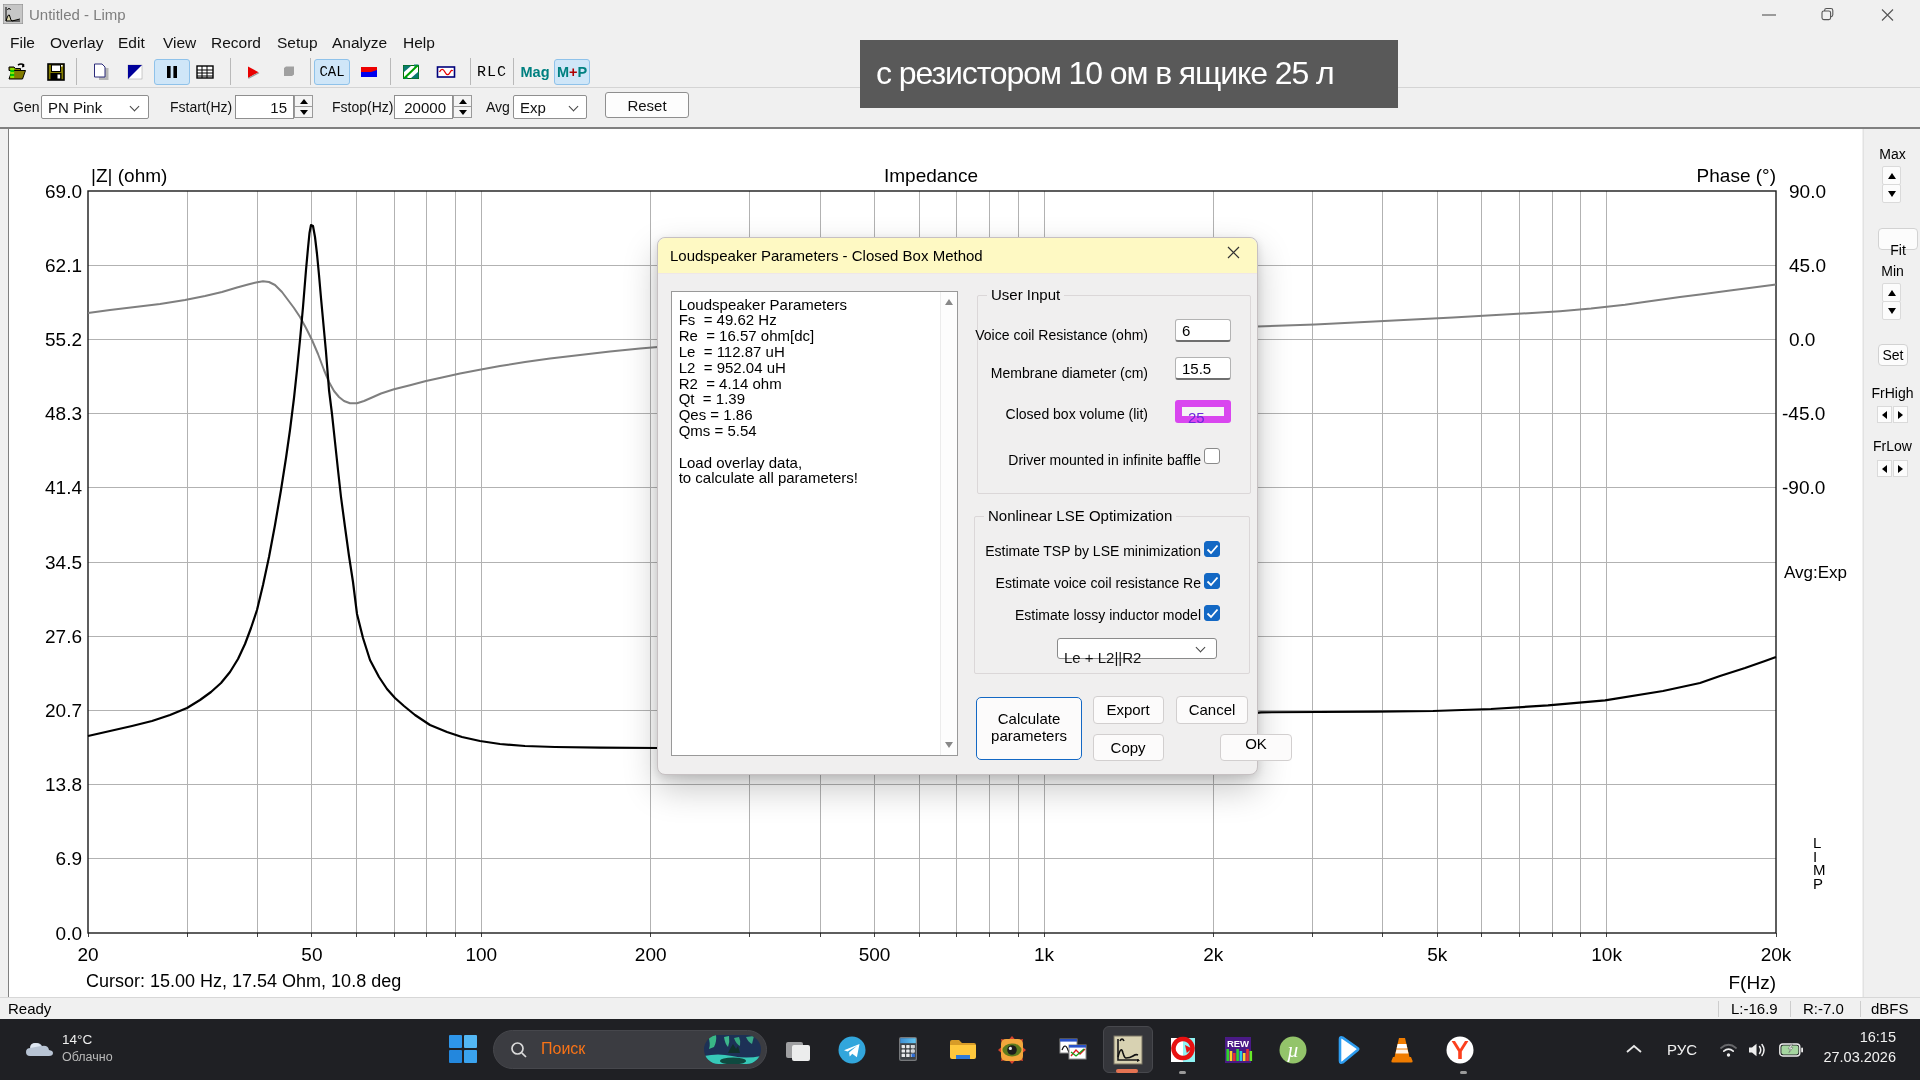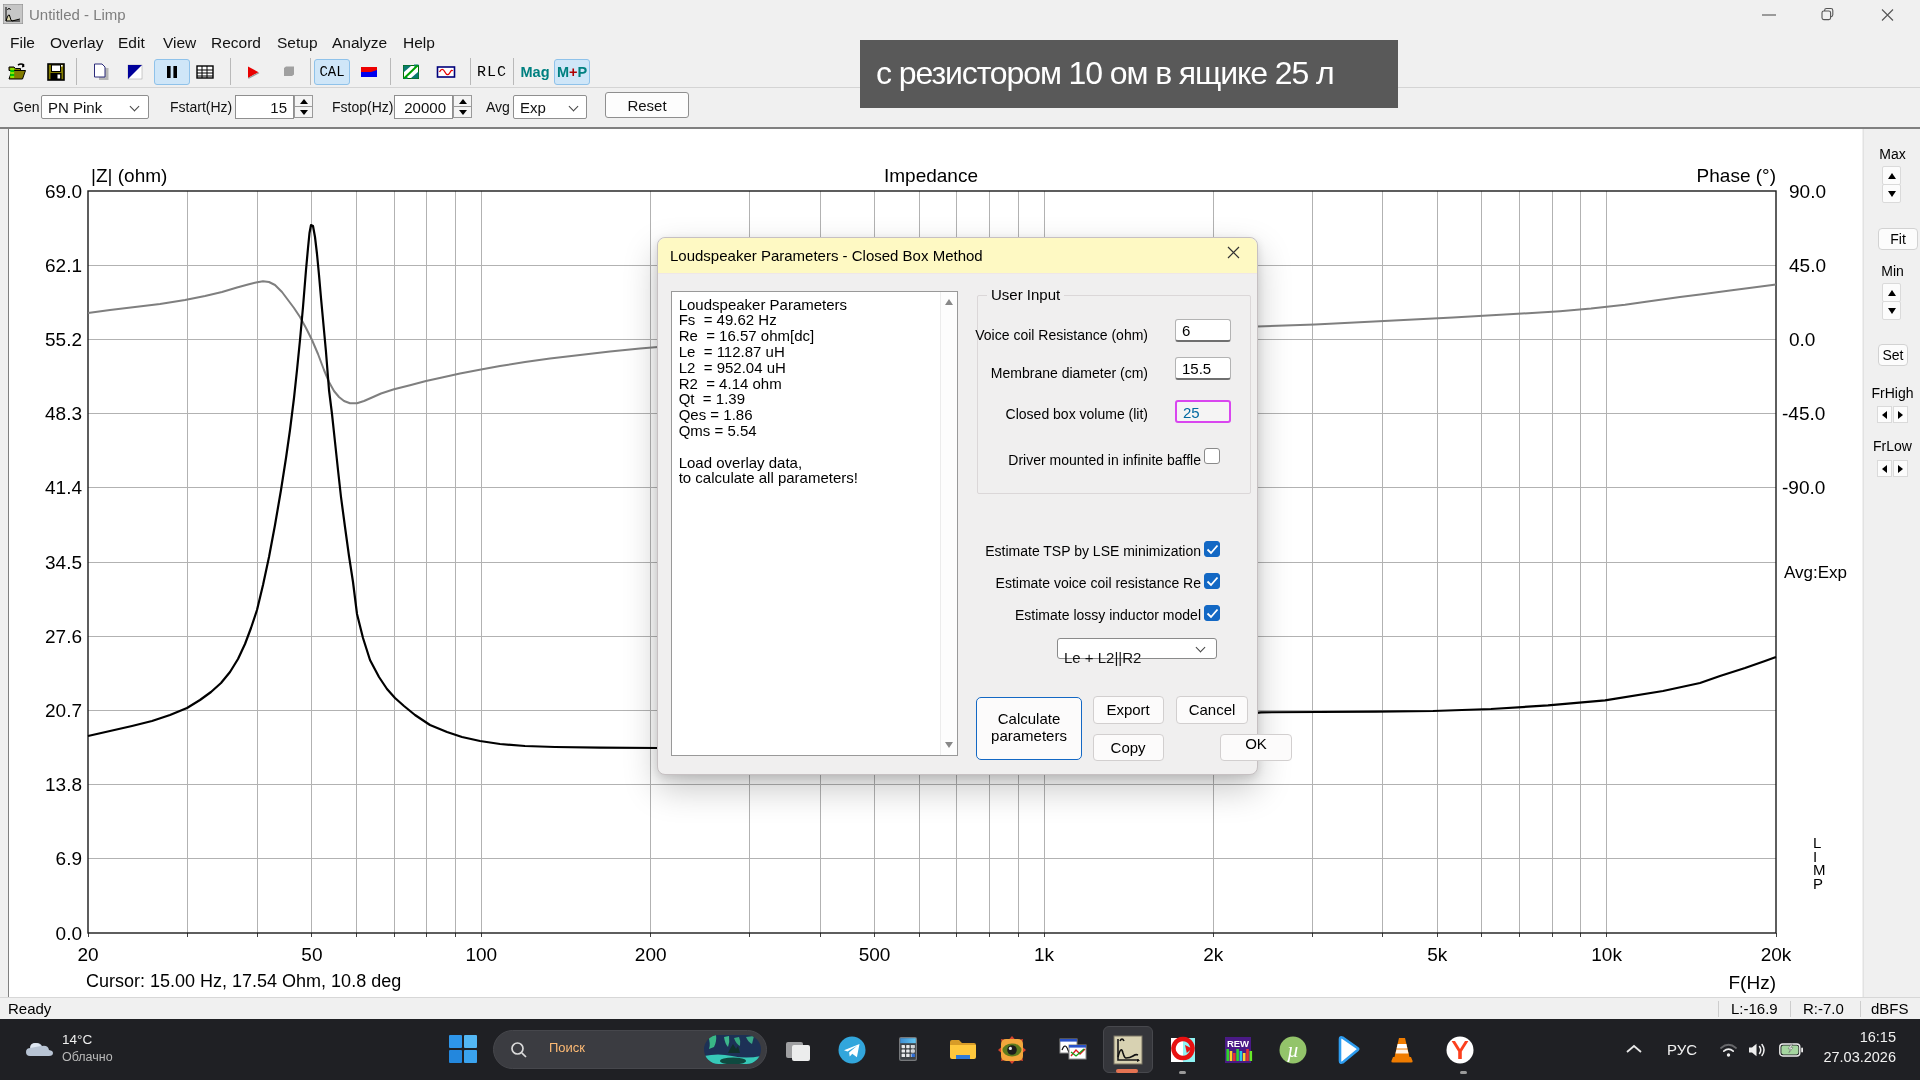--- a/index.html
+++ b/index.html
@@ -47,21 +47,21 @@
 #dlgx {position:absolute; right:12px; top:6px; width:24px; height:24px; font-size:17px; color:#333; text-align:center; font-weight:300;}
 #dtext {position:absolute; left:12.7px; top:52.6px; width:287px; height:465px; background:#fff; border:1px solid #999;}
 #dtext pre {position:absolute; left:7px; top:5px; font-family:"Liberation Sans",sans-serif; font-size:15px; line-height:15.8px; color:#000;}
 #dscroll {position:absolute; right:0; top:0; width:17px; height:100%; background:#fdfdfd; border-left:1px solid #ececec;}
 .sarr-u {position:absolute; left:4px; top:7px; width:0; height:0; border-left:4.5px solid transparent; border-right:4.5px solid transparent; border-bottom:6px solid #888;}
 .sarr-d {position:absolute; left:4px; bottom:7px; width:0; height:0; border-left:4.5px solid transparent; border-right:4.5px solid transparent; border-top:6px solid #888;}
 .gbox {position:absolute; border:1px solid #dbd7d8; border-radius:2px;}
 .gcap {position:absolute; top:-10px; left:9px; background:#f0efef; padding:0 4px; font-size:15px;}
 .dlab {position:absolute; text-align:right; font-size:14px; padding-top:1px;}
 .dinput {position:absolute; width:56px; height:23px; background:#fff; border:1px solid #b3b3b3; border-bottom:2px solid #6f6f6f; border-radius:3px; font-size:15px; padding:2px 0 0 6px;}
-.dinput.dis {background:#f5f4f4; border:2px solid #d946ef; color:#0369a1;}
+.dinput.dis {background:#f5f4f4; border:7px solid #d946ef; color:#6d28d9;}
 .cb {position:absolute; width:15.5px; height:15.5px; border:1px solid #8a8a8a; border-radius:3px; background:#fff;}
 .cb.on {background:#1368c4; border-color:#1368c4;}
 .cb.on svg {position:absolute; left:1.2px; top:2.2px;}
 .dbtn {position:absolute; background:#fcfbfb; border:1px solid #d2cfcf; border-radius:4px; text-align:center; font-size:15px;}
 
 #ovl {left:860px; top:40px; width:538px; height:68px; background:#595959; color:#fff; font-size:32px; letter-spacing:-1.1px; padding:15px 0 0 16px; white-space:nowrap; overflow:hidden;}
 
 #status {left:0; top:997px; width:1920px; height:22px; background:#f0f0f0; border-top:1px solid #d7d7d7; font-size:15px; color:#000;}
 .ssep {position:absolute; top:3px; width:1px; height:16px; background:#cdcdcd;}
 
@@ -228,21 +228,21 @@
   <div id="rpanel">
     <div class="rlbl" style="top:17px;">Max</div>
     <div class="vspin" style="left:18px; top:37px;">
           <div class="vsb">
             <div class="stu"></div>
           </div>
           <div class="vsb">
             <div class="std"></div>
           </div>
         </div>
-    <div class="rbtn" style="left:14px; top:99px; width:40px; height:22px; padding-top:2px;">Fit</div>
+    <div class="rbtn" style="left:14px; top:99px; width:40px; height:22px; padding-top:13px;">Fit</div>
     <div class="rlbl" style="top:134px;">Min</div>
     <div class="vspin" style="left:18px; top:154px;">
           <div class="vsb">
             <div class="stu"></div>
           </div>
           <div class="vsb">
             <div class="std"></div>
           </div>
         </div>
     <div class="rbtn" style="left:14px; top:215px; width:30px; height:22px; padding-top:2px;">Set</div>
@@ -404,20 +404,23 @@
       </div>
   <div class="dlab" style="left:260px; top:88px; width:230px;">Voice coil Resistance (ohm)</div>
   <div class="dinput" style="left:517px; top:81px;">6</div>
   <div class="dlab" style="left:260px; top:126px; width:230px;">Membrane diameter (cm)</div>
   <div class="dinput" style="left:517px; top:119px;">15.5</div>
   <div class="dlab" style="left:260px; top:167px; width:230px;">Closed box volume (lit)</div>
   <div class="dinput dis" style="left:517px; top:162px;">25</div>
   <div class="dlab" style="left:310px; top:213px; width:233px;">Driver mounted in infinite baffle</div>
   <div class="cb" style="left:546px; top:210px;"></div>
 
+  <div class="gbox" style="left:316px; top:278px; width:276px; height:158px;">
+        <div class="gcap">Nonlinear LSE Optimization</div>
+      </div>
   <div class="dlab" style="left:310px; top:304px; width:233px;">Estimate TSP by LSE minimization</div>
   <div class="cb on" style="left:546px; top:303px;">
         <svg width="13" height="11" viewBox="0 0 13 11">
           <path d="M1.5 5.5 L5 9 L11.5 1.5" stroke="#fff" stroke-width="1.8" fill="none"></path>
         </svg>
       </div>
   <div class="dlab" style="left:310px; top:336px; width:233px;">Estimate voice coil resistance Re</div>
   <div class="cb on" style="left:546px; top:335px;">
         <svg width="13" height="11" viewBox="0 0 13 11">
           <path d="M1.5 5.5 L5 9 L11.5 1.5" stroke="#fff" stroke-width="1.8" fill="none"></path>
@@ -461,21 +464,21 @@
           <rect x="1" y="1" width="13" height="13" rx="1" fill="#2e96ea"></rect>
           <rect x="16" y="1" width="13" height="13" rx="1" fill="#53b7f4"></rect>
           <rect x="1" y="16" width="13" height="13" rx="1" fill="#2387dd"></rect>
           <rect x="16" y="16" width="13" height="13" rx="1" fill="#3aa3ef"></rect>
         </svg></div>
   <div id="searchpill">
     <svg style="position:absolute; left:16px; top:10px;" width="18" height="18" viewBox="0 0 18 18">
           <circle cx="7.5" cy="7.5" r="5.5" fill="none" stroke="#dadada" stroke-width="1.7"></circle>
           <line x1="11.8" y1="11.8" x2="16" y2="16" stroke="#dadada" stroke-width="1.7"></line>
         </svg>
-    <span style="position:absolute; left:55px; top:9px; font-size:13px; color:#fdba74;">Поиск</span>
+    <span style="position:absolute; left:47px; top:9px; font-size:16px; color:#f97316;">Поиск</span>
     <div style="position:absolute; right:5px; top:4px;"><svg width="57" height="29" viewBox="0 0 57 29">
             <defs>
               <clipPath id="ar">
                 <rect x="0" y="0" width="57" height="29" rx="14.5"></rect>
               </clipPath>
             </defs>
             <g clip-path="url(#ar)">
               <rect width="57" height="29" fill="#1d3156"></rect>
               <path d="M4 1 q3 8 1 13 l5-2 q3-6 2-12 z" fill="#3ecf8e" opacity="0.85"></path>
               <path d="M20 2 q1 7 4 10 q2-5 1-11 z" fill="#46d99a" opacity="0.8"></path>

